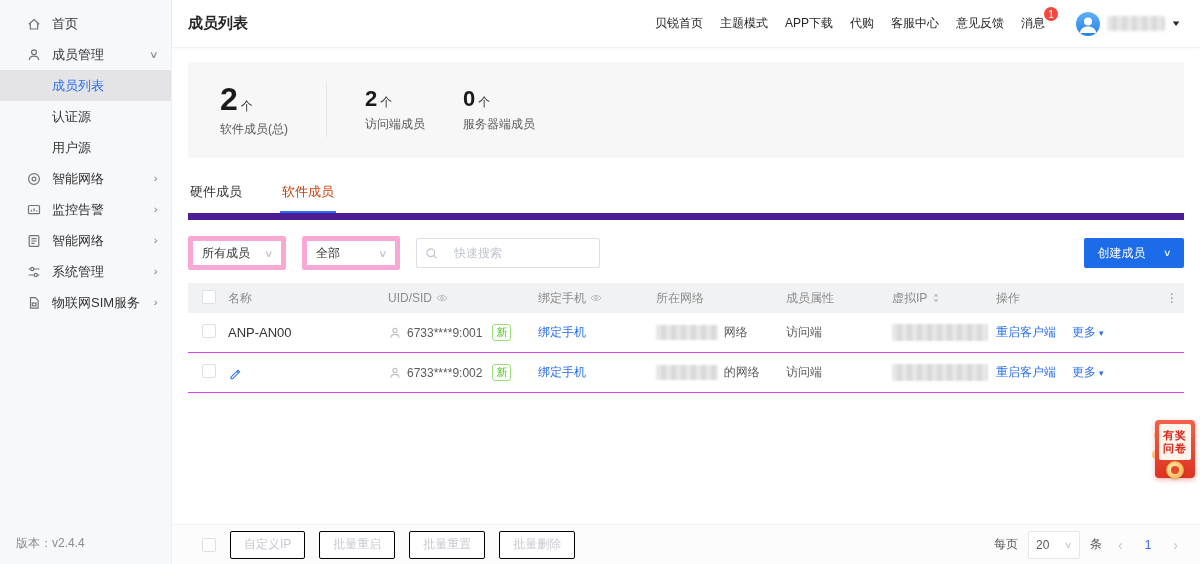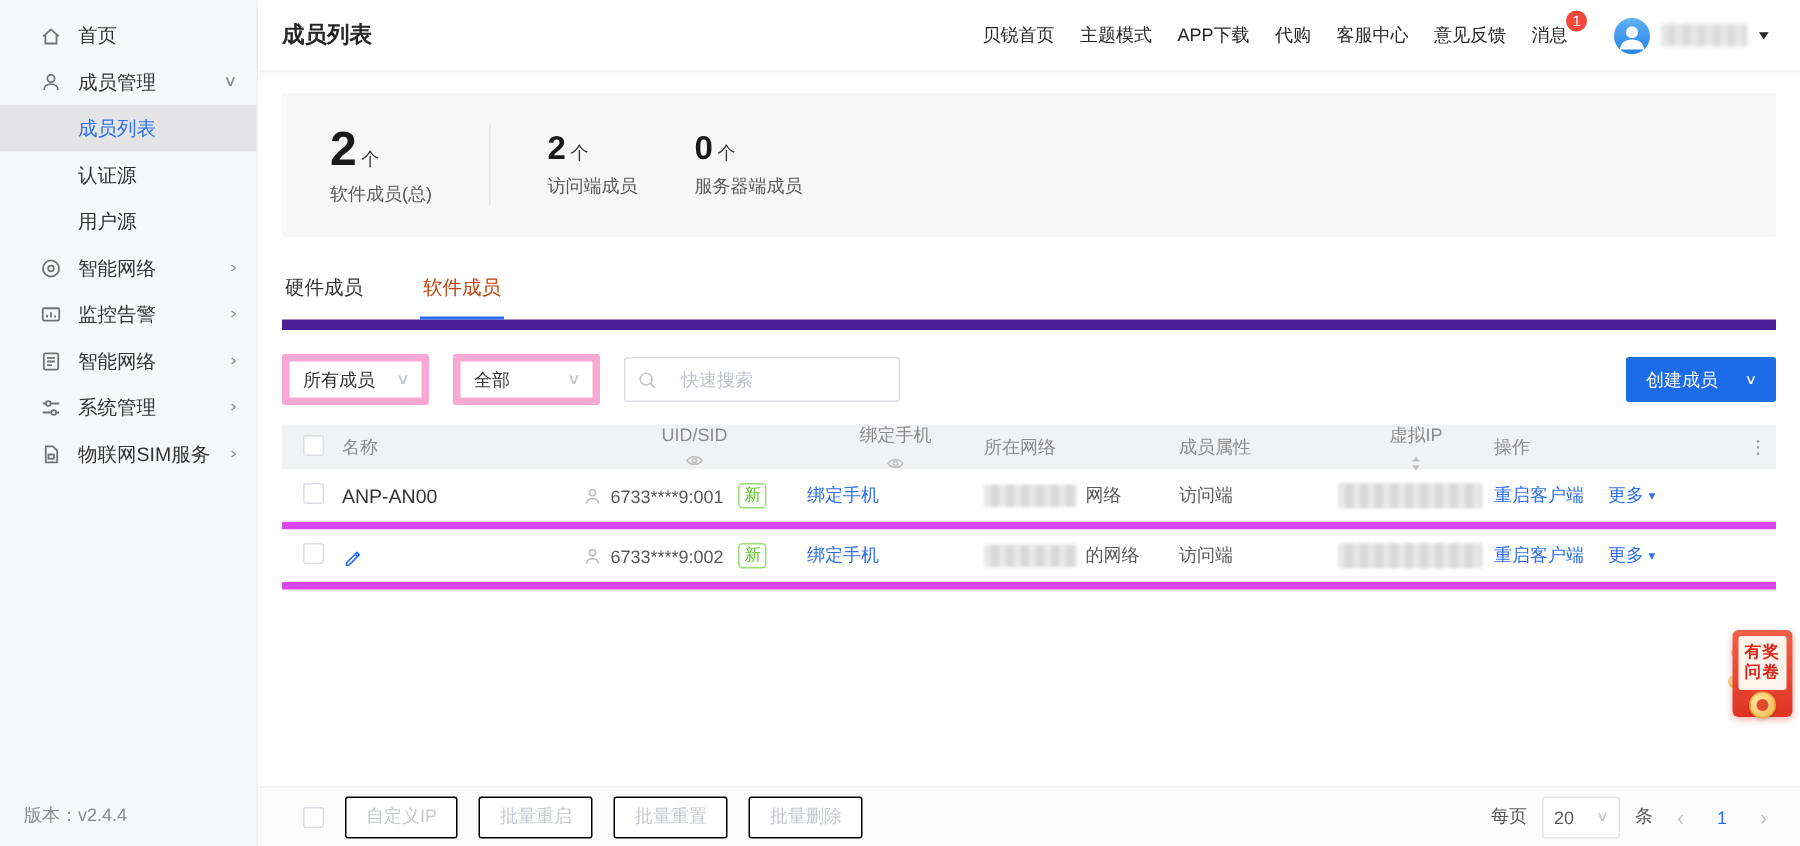--- a/index.html
+++ b/index.html
@@ -56,31 +56,31 @@
   .searchbox { width:184px; height:30px; border:1px solid #dcdfe6; border-radius:2px; background:#fff; display:flex; align-items:center; padding:0 8px; gap:16px; }
   .searchbox input { border:none; outline:none; width:120px; font-size:12px; color:#333; background:transparent; font-family:inherit;}
   .searchbox input::placeholder { color:#c0c4cc; }
   .create-btn { margin-left:auto; height:30px; padding:0 13px; background:#1c6be8; border:none; border-radius:2px; color:#fff; font-size:12px; display:flex; align-items:center; gap:19px; cursor:pointer; font-family:inherit;}
   .create-btn .btn-caret { font-size:9px; transform:scaleX(1.3); }
 
   
   .table { margin-top:13px; }
   .trow { display:flex; align-items:center; }
   .thead { background:#f1f2f4; height:30px; color:#8c8c8c; font-size:12px; }
-  .tbody-row { height:40px; background:#fff; border-bottom:5px solid #d946ef; font-size:13px; color:#333; }
+  .tbody-row { height:40px; background:#fff; border-bottom:1px solid #d946ef; font-size:13px; color:#333; }
   .c-check { width:40px; padding-left:14px; }
   .c-name { width:160px; }
   .c-uid { width:150px; display:flex; align-items:center; gap:5px; }
   .c-phone { width:118px; }
   .c-network { width:130px; }
   .c-attr { width:106px; }
   .c-vip { width:104px; }
   .c-action { flex:1; display:flex; align-items:center; }
   .c-menu { width:24px; text-align:center; color:#8c8c8c; cursor:pointer; }
-  .th-flex { display:flex; align-items:center; gap:4px;flex-direction:column; }
+  .th-flex { display:flex; align-items:center; gap:4px; }
   .checkbox { width:14px; height:14px; border:1px solid #dcdfe6; border-radius:2px; background:#fff; display:inline-block; cursor:pointer; }
   .badge-new { display:inline-block; font-size:11px; color:#52c41a; border:1px solid #9adf75; border-radius:3px; padding:0 3px; line-height:15px; margin-left:5px; background:#fff; }
   .link { color:#2b6ff0; cursor:pointer; font-size:12px; }
   .uid-text { color:#595959; font-size:12px; }
   .attr-text { color:#595959; font-size:12px;margin-top:39px; }
   .more-wrap { display:flex; align-items:center; gap:3px; margin-left:16px; }
   .more-caret { font-size:9px; color:#2b6ff0; }
   .mosaic { display:inline-block; vertical-align:middle; border-radius:2px;
     background:repeating-linear-gradient(90deg,#e7e7e7 0 5px,#d9d9d9 5px 10px),repeating-linear-gradient(0deg,rgba(255,255,255,.4) 0 4px,rgba(0,0,0,.04) 4px 8px);
     filter:blur(1.2px); }

